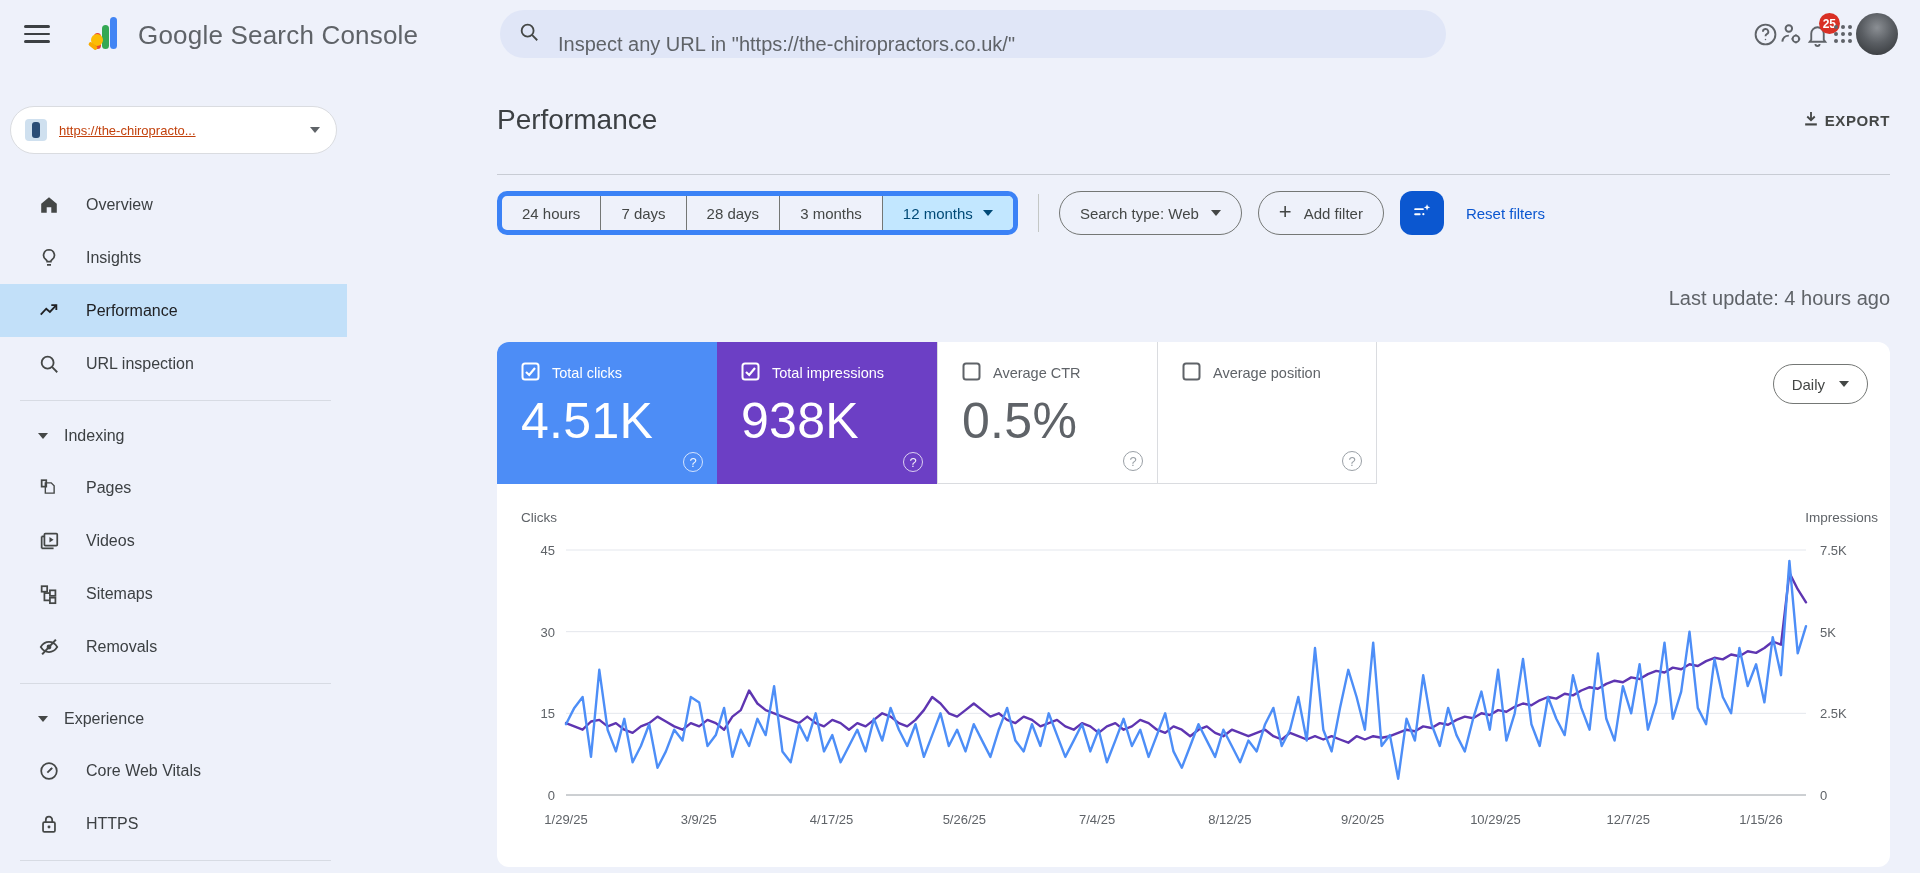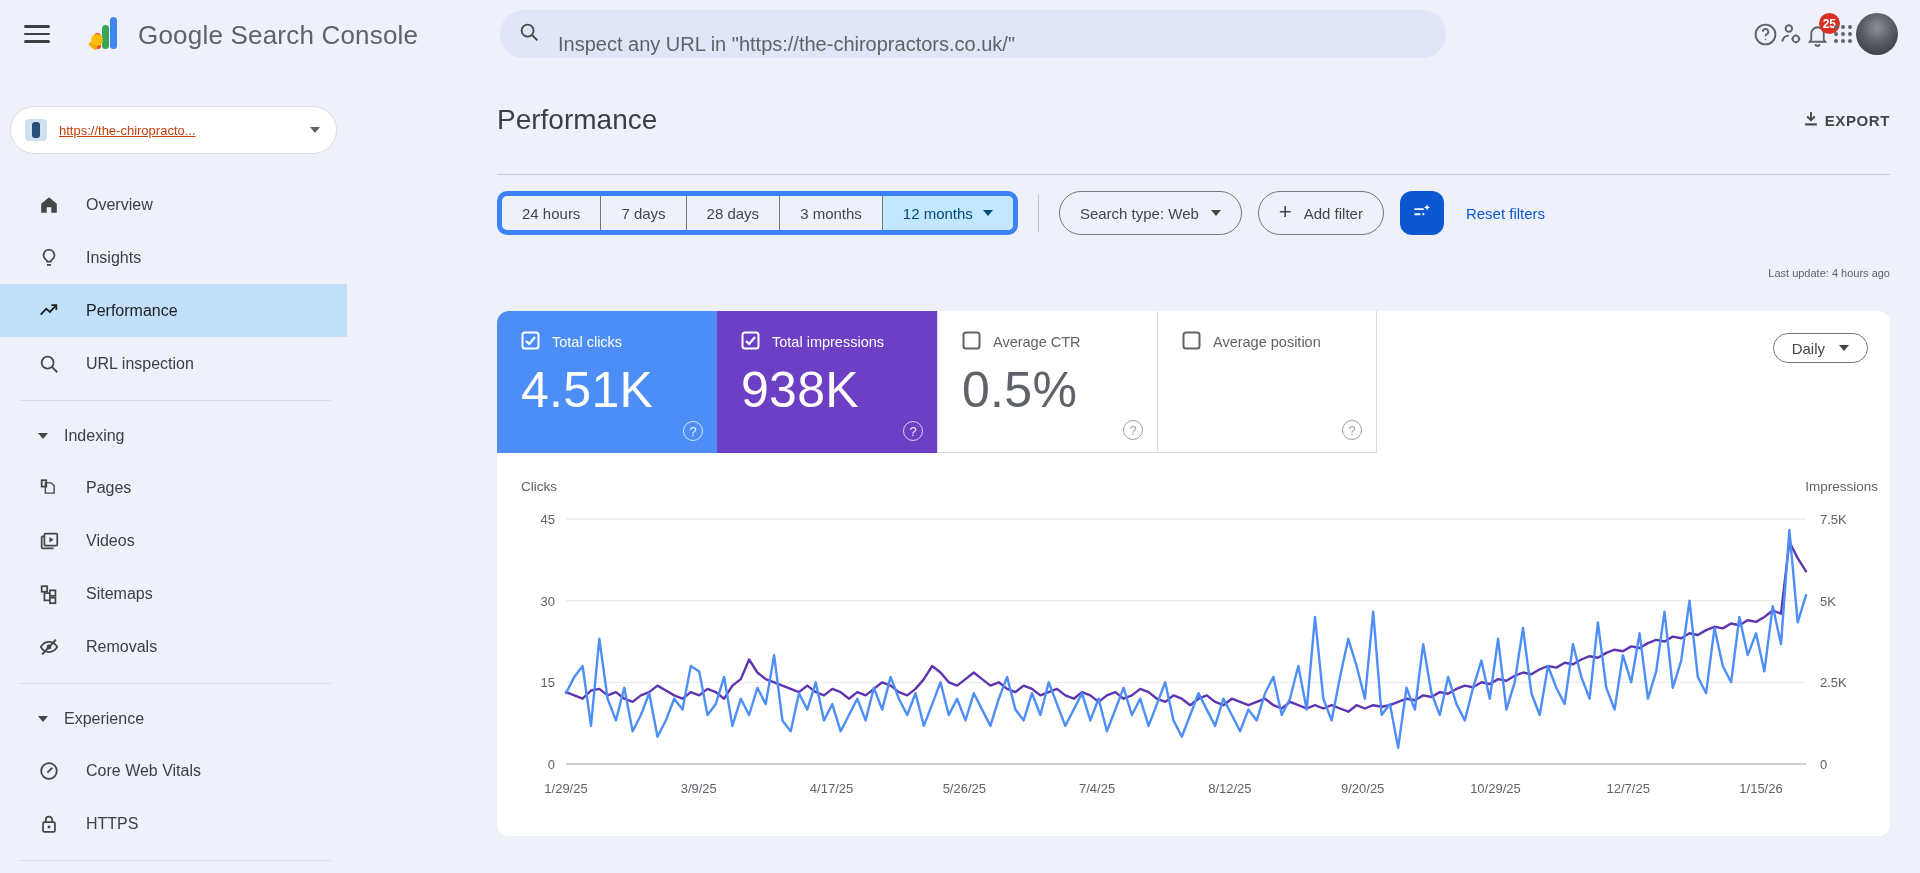--- a/index.html
+++ b/index.html
@@ -46,35 +46,35 @@
   .tab { display:flex; align-items:center; padding:0 20px; font-size:15px; font-weight:500; color:#444746; border-left:1px solid #747775; cursor:pointer; white-space:nowrap; }
   .tab:first-child { border-left:none; }
   .tab.selected { background:#c2e7ff; color:#004a77; gap:10px; }
   .tab.selected .caret { border-top-color:#004a77; }
   .vsep { width:1px; height:38px; background:#c4c7c5; margin:0 20px; }
   .pill-btn { display:flex; align-items:center; height:44px; border:1px solid #747775; border-radius:22px; padding:0 20px; font-size:15px; color:#444746; gap:12px; margin-right:16px; cursor:pointer; white-space:nowrap; }
   .pill-btn .caret { border-top-color:#444746; }
   .plus { font-size:22px; font-weight:400; line-height:1; margin-top:-2px; }
   .filter-sq { width:44px; height:44px; border-radius:12px; background:#0b57d0; display:flex; align-items:center; justify-content:center; margin-right:22px; cursor:pointer; }
   .reset-link { font-size:15px; font-weight:500; color:#0b57d0; cursor:pointer; }
-  .last-update { text-align:right; font-size:11px; color:#5f6368; margin-top:32px; }
+  .last-update { text-align:right; font-size:20px; color:#5f6368; margin-top:52px; }
   
   .panel { position:relative; background:#fff; border-radius:12px; margin-top:32px; height:525px; }
   .metric-row { display:flex; height:142px; }
   .metric { width:220px; position:relative; padding:20px 0 0 24px; cursor:pointer; }
   .metric.blue  { background:#4d8df6; color:#fff; border-top-left-radius:12px; }
   .metric.purple{ background:#6c3fc5; color:#fff; }
   .metric.plain { border-left:1px solid #dadce0; border-bottom:1px solid #dadce0; color:#5f6368; }
   .metric.plain.last { border-right:1px solid #dadce0; }
   .metric-label-row { display:flex; align-items:center; gap:12px; font-size:14.5px; }
   .metric-value { font-size:50px; margin-top:8px; letter-spacing:0.3px; }
   .metric.plain .metric-value { color:#5f6368; }
   .help-dot { position:absolute; right:14px; bottom:12px; width:20px; height:20px; border-radius:50%; border:1.6px solid rgba(255,255,255,0.75); color:rgba(255,255,255,0.9); font-size:13px; display:flex; align-items:center; justify-content:center; cursor:pointer; }
   .metric.plain .help-dot { border-color:#9aa0a6; color:#9aa0a6; }
-  .daily-pill { position:absolute; top:22px; right:22px; height:30px; border:1px solid #747775; border-radius:20px; display:flex; align-items:center; padding:0 18px; gap:14px; font-size:15px; color:#444746; cursor:pointer;text-align:center; }
+  .daily-pill { position:absolute; top:22px; right:22px; height:40px; border:1px solid #747775; border-radius:20px; display:flex; align-items:center; padding:0 18px; gap:14px; font-size:15px; color:#444746; cursor:pointer;text-align:center; }
   .daily-pill .caret { border-top-color:#444746; }
   .chart-wrap { position:relative; height:360px; }
   #perf-chart text { font-family:"Liberation Sans", sans-serif; }
   .nav-icon svg, .icon-btn svg { display:block; }
 </style>
 </head>
 <body>
 
 <div class="topbar">
   <div class="hamburger">

